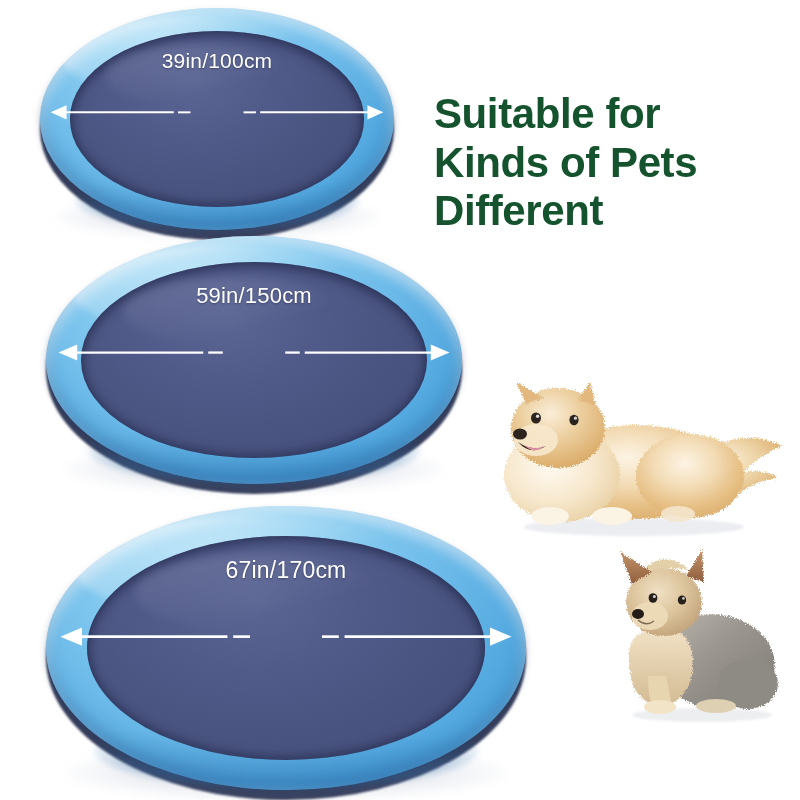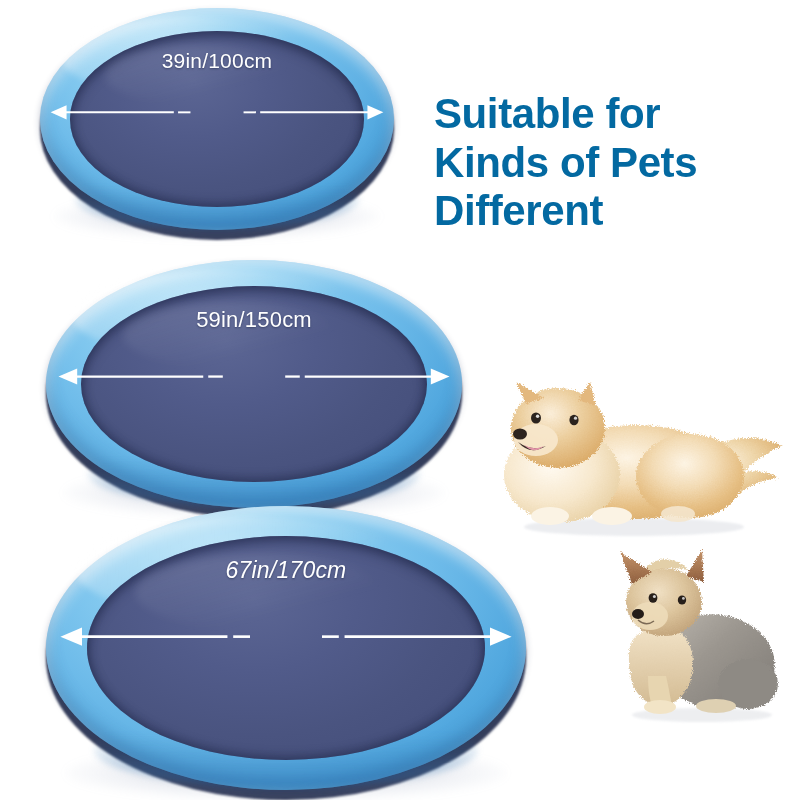--- a/index.html
+++ b/index.html
@@ -117,21 +117,21 @@
         <line x1="19.3815" y1="104.33999999999999" x2="133.812" y2="104.33999999999999" stroke="#ffffff" stroke-width="1.9469999999999998" stroke-linecap="butt"></line>
         <line x1="138.06" y1="104.33999999999999" x2="150.45" y2="104.33999999999999" stroke="#ffffff" stroke-width="1.9469999999999998" stroke-linecap="butt"></line>
         <line x1="203.55" y1="104.33999999999999" x2="215.94" y2="104.33999999999999" stroke="#ffffff" stroke-width="1.9469999999999998" stroke-linecap="butt"></line>
         <line x1="220.188" y1="104.33999999999999" x2="334.6185" y2="104.33999999999999" stroke="#ffffff" stroke-width="1.9469999999999998" stroke-linecap="butt"></line>
       </svg>
     <div class="dim" style="top: 42.34px;">
       <span class="dim-label" style="font-size: 21px;">39in/100cm</span>
     </div>
   </div>
 
-  <div class="pool" id="pool-1" style="left: 46px; top: 260px; width: 416px; height: 248px;">
+  <div class="pool" id="pool-1" style="left: 46px; top: 236px; width: 416px; height: 248px;">
     <div class="shadow-base"></div>
     <div class="ground-shade"></div>
     <div class="rim">
       <div class="rim-hi"></div>
       <div class="rim-lo"></div>
     </div>
     <div class="floor" style="left: 35.36px; top: 26.04px; width: 345.28px; height: 195.92px;">
       <div class="floor-sheen"></div>
     </div>
     <svg class="dim-arrow" viewBox="0 0 416 248" preserveAspectRatio="none">
@@ -140,21 +140,21 @@
         <line x1="22.776" y1="116.55999999999999" x2="157.24800000000002" y2="116.55999999999999" stroke="#ffffff" stroke-width="2.288" stroke-linecap="butt"></line>
         <line x1="162.24" y1="116.55999999999999" x2="176.8" y2="116.55999999999999" stroke="#ffffff" stroke-width="2.288" stroke-linecap="butt"></line>
         <line x1="239.2" y1="116.55999999999999" x2="253.76" y2="116.55999999999999" stroke="#ffffff" stroke-width="2.288" stroke-linecap="butt"></line>
         <line x1="258.752" y1="116.55999999999999" x2="393.224" y2="116.55999999999999" stroke="#ffffff" stroke-width="2.288" stroke-linecap="butt"></line>
       </svg>
     <div class="dim" style="top: 48.56px;">
       <span class="dim-label" style="font-size: 22px;">59in/150cm</span>
     </div>
   </div>
 
-  <div class="pool" id="pool-2" style="left: 46px; top: 506px; width: 480px; height: 284px; font-style: italic;">
+  <div class="pool" id="pool-2" style="left: 46px; top: 506px; width: 480px; height: 284px;">
     <div class="shadow-base"></div>
     <div class="ground-shade"></div>
     <div class="rim">
       <div class="rim-hi"></div>
       <div class="rim-lo"></div>
     </div>
     <div class="floor" style="left: 40.8px; top: 29.82px; width: 398.4px; height: 224.36px;">
       <div class="floor-sheen"></div>
     </div>
     <svg class="dim-arrow" viewBox="0 0 480 284" preserveAspectRatio="none">
@@ -163,21 +163,21 @@
         <line x1="26.279999999999998" y1="130.64000000000001" x2="181.44" y2="130.64000000000001" stroke="#ffffff" stroke-width="2.6399999999999997" stroke-linecap="butt"></line>
         <line x1="187.2" y1="130.64000000000001" x2="204" y2="130.64000000000001" stroke="#ffffff" stroke-width="2.6399999999999997" stroke-linecap="butt"></line>
         <line x1="276" y1="130.64000000000001" x2="292.8" y2="130.64000000000001" stroke="#ffffff" stroke-width="2.6399999999999997" stroke-linecap="butt"></line>
         <line x1="298.56" y1="130.64000000000001" x2="453.72" y2="130.64000000000001" stroke="#ffffff" stroke-width="2.6399999999999997" stroke-linecap="butt"></line>
       </svg>
     <div class="dim" style="top: 52.64px;">
       <span class="dim-label" style="font-size: 23px;">67in/170cm</span>
     </div>
   </div>
 
-  <div id="headline" style="left: 434px; top: 90px; font-size: 42px; color: #0369a1;">
+  <div id="headline" style="left: 434px; top: 90px; font-size: 42px; color: #14532d;">
     <span class="hl">Suitable for</span>
     <span class="hl">Kinds of Pets</span>
     <span class="hl">Different</span>
   </div>
 
   <div class="dog" id="dog-pom" style="left: 466px; top: 380px; width: 330px; height: 160px;">
     <svg viewBox="0 0 330 160" xmlns="http://www.w3.org/2000/svg">
       <defs>
         <radialGradient id="pomBody" cx="45%" cy="35%" r="75%">
           <stop offset="0%" stop-color="#fdf4e4"></stop>

